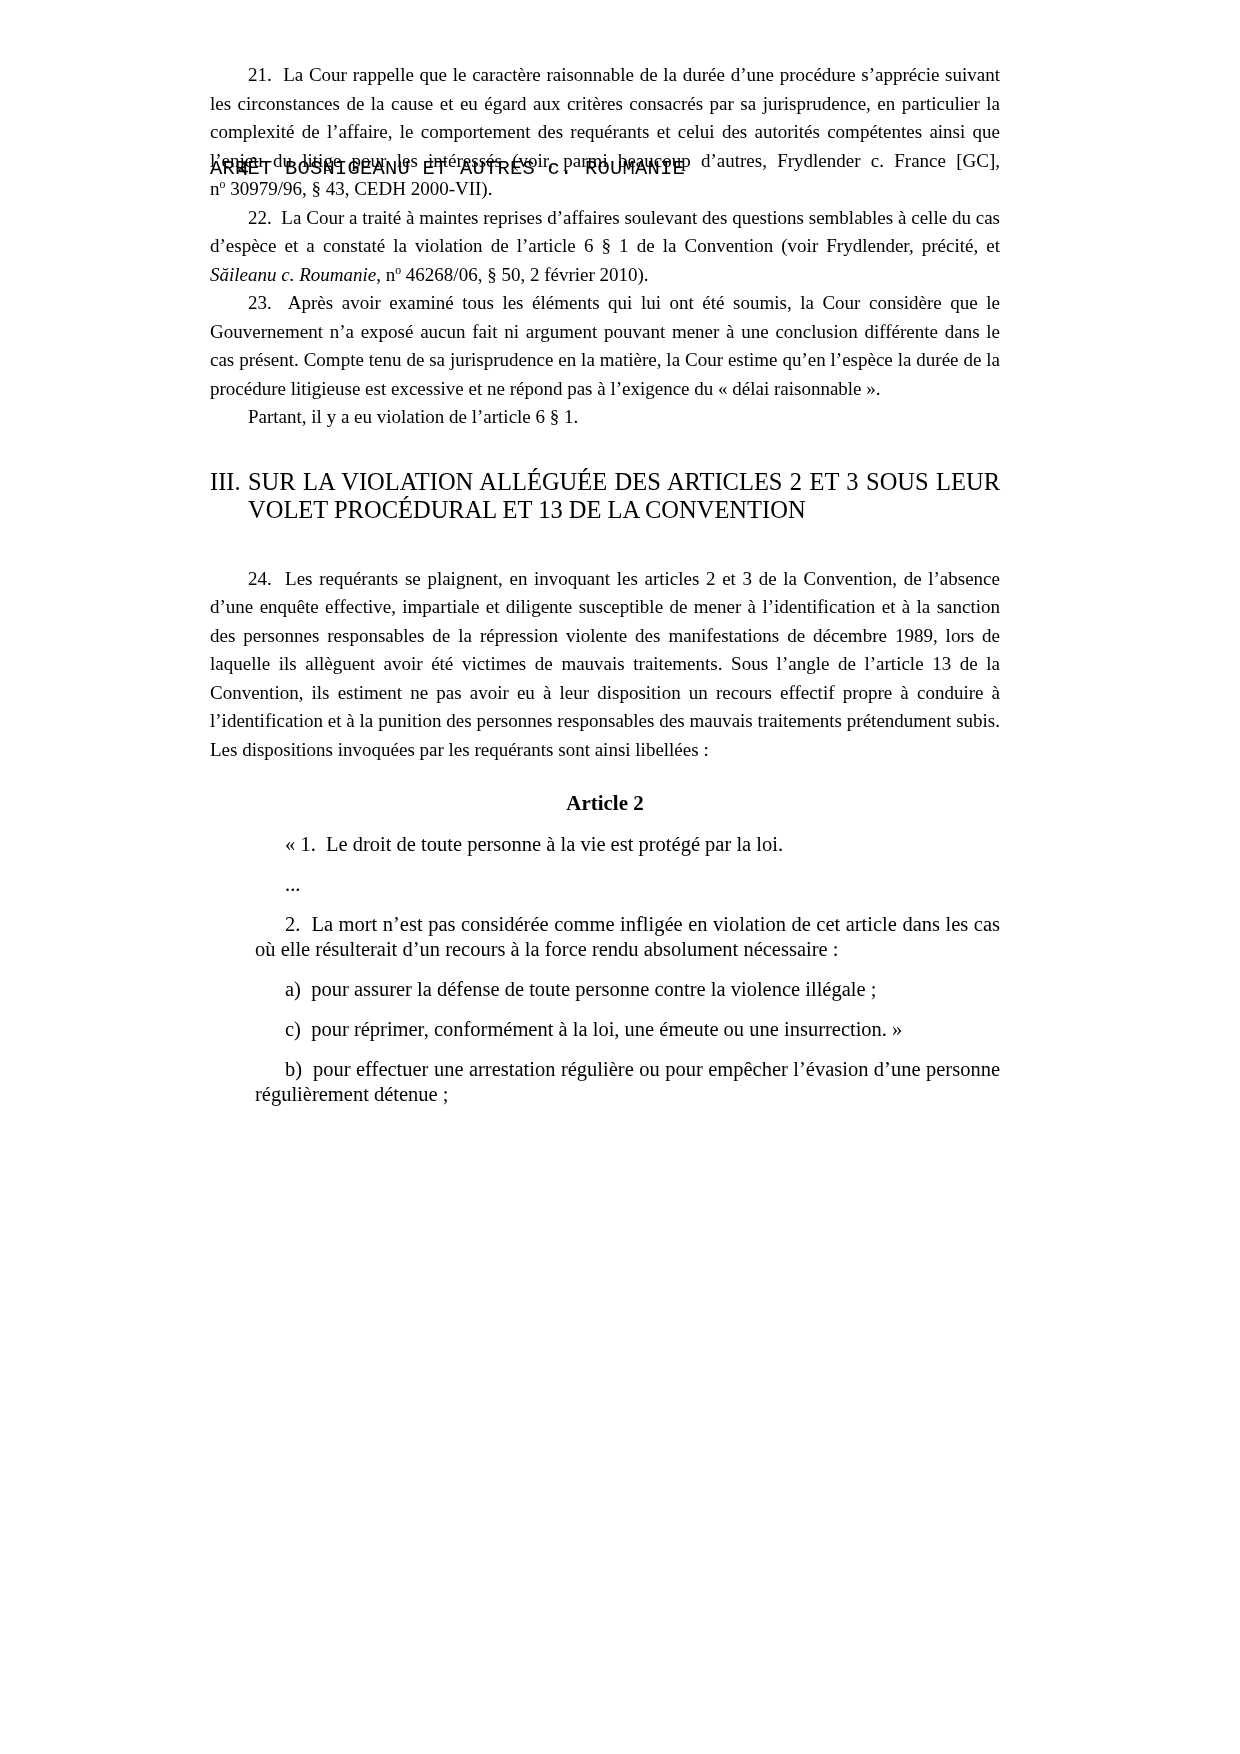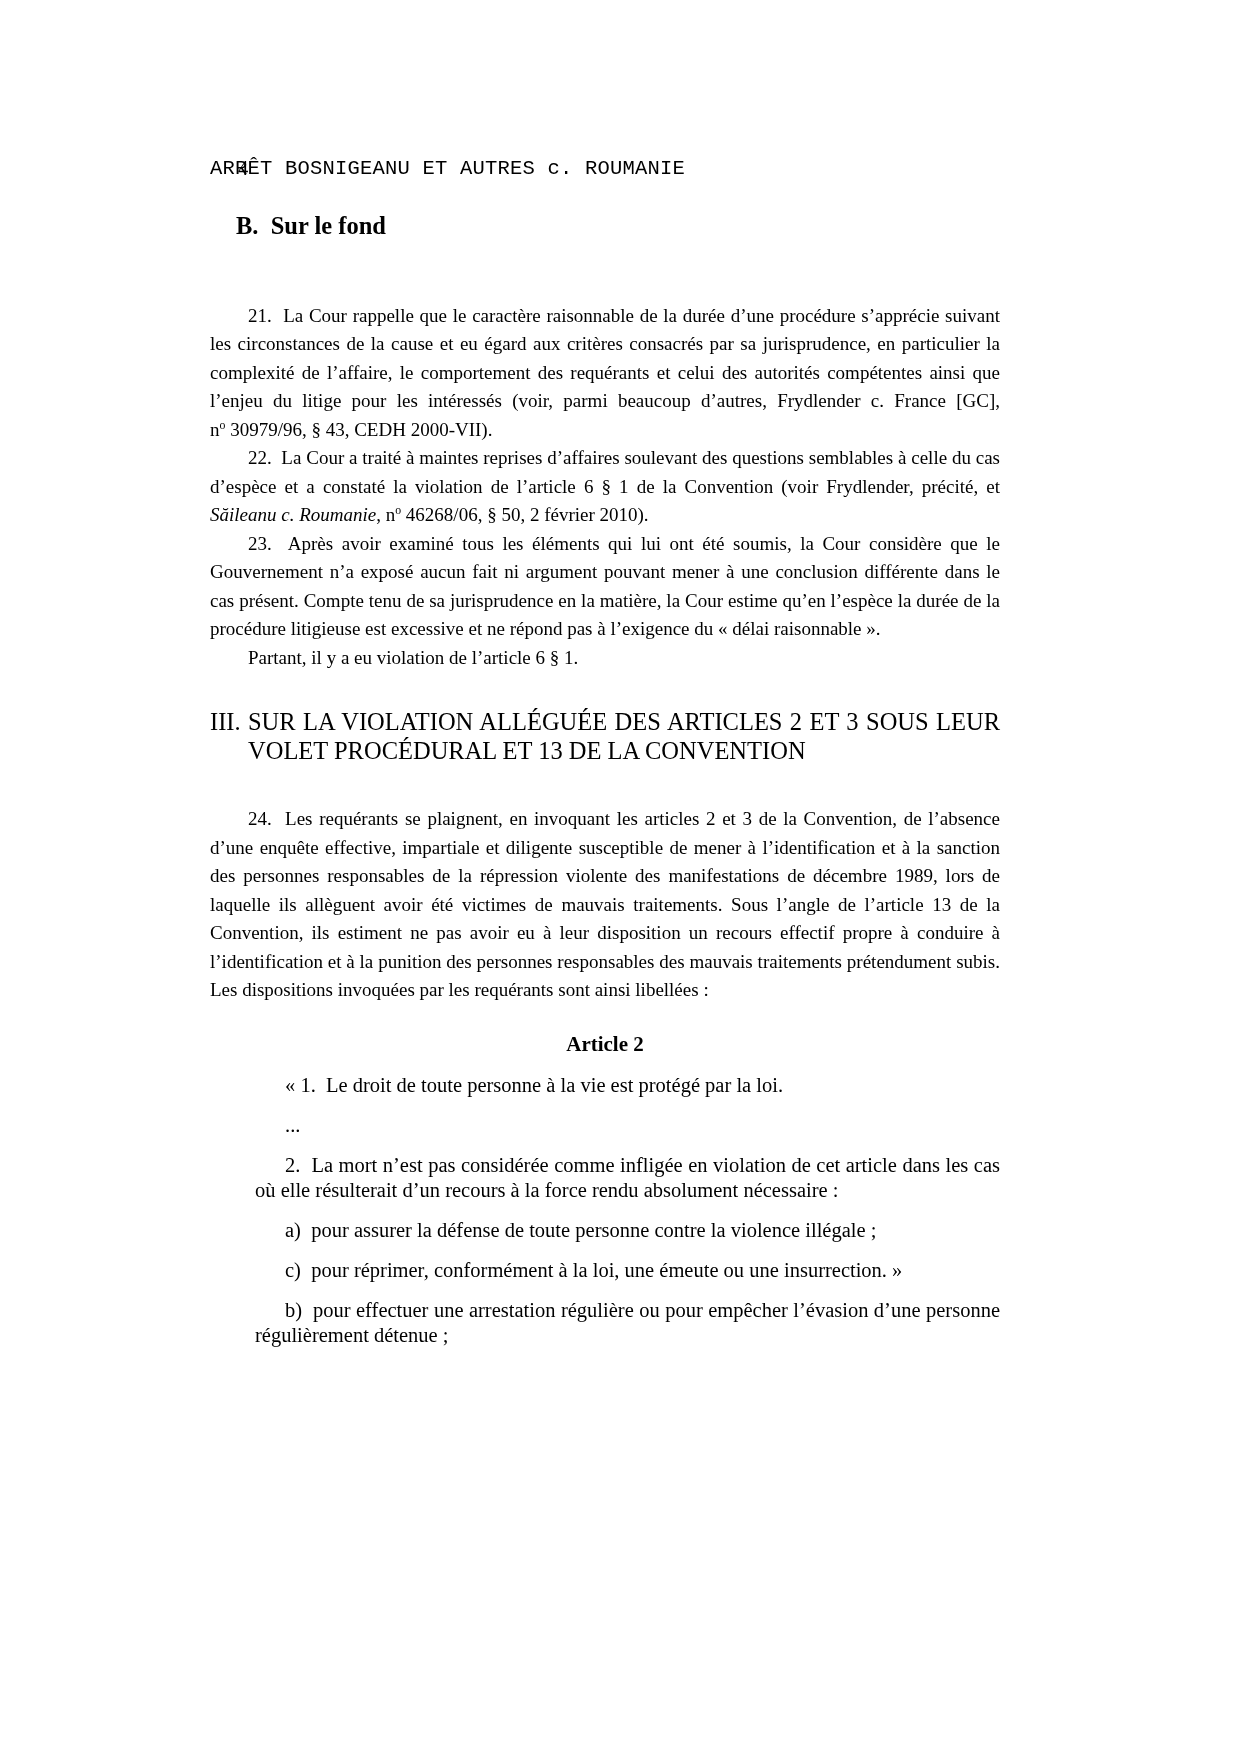--- a/index.html
+++ b/index.html
@@ -59,21 +59,20 @@
 
 <div class="page">
 
   <header class="pageheader">
     <span class="pagenum">4</span>
     <span class="headtitle">ARRÊT BOSNIGEANU ET AUTRES c. ROUMANIE</span>
   </header>
 
   <main class="content">
 
-    <h2 class="hB">B.&nbsp;&nbsp;Sur le fond</h2>
 
     <p class="body p21"><span>21.&nbsp; La Cour rappelle que le caractère raisonnable de la durée d’une procédure s’apprécie suivant les circonstances de la cause et eu égard aux critères consacrés par sa jurisprudence, en particulier la complexité de l’affaire, le comportement des requérants et celui des autorités compétentes ainsi que l’enjeu du litige pour les intéressés (voir, parmi beaucoup d’autres, Frydlender c. France [GC], n</span><sup>o</sup><span>&nbsp;30979/96, §&nbsp;43, CEDH 2000-VII).</span></p>
 
     <p class="body"><span>22.&nbsp; La Cour a traité à maintes reprises d’affaires soulevant des questions semblables à celle du cas d’espèce et a constaté la violation de l’article 6 § 1 de la Convention (voir Frydlender, précité, et </span><span class="it">Săileanu c. Roumanie</span><span>, n</span><sup>o</sup><span>&nbsp;46268/06, §&nbsp;50, 2 février 2010).</span></p>
 
     <p class="body">23.&nbsp; Après avoir examiné tous les éléments qui lui ont été soumis, la Cour considère que le Gouvernement n’a exposé aucun fait ni argument pouvant mener à une conclusion différente dans le cas présent. Compte tenu de sa jurisprudence en la matière, la Cour estime qu’en l’espèce la durée de la procédure litigieuse est excessive et ne répond pas à l’exigence du «&nbsp;délai raisonnable&nbsp;».</p>
 
     <p class="body">Partant, il y a eu violation de l’article 6 § 1.</p>
 
     <h2 class="h3sec">III. SUR LA VIOLATION ALLÉGUÉE DES ARTICLES 2 ET 3 SOUS LEUR VOLET PROCÉDURAL ET 13 DE LA CONVENTION</h2>

